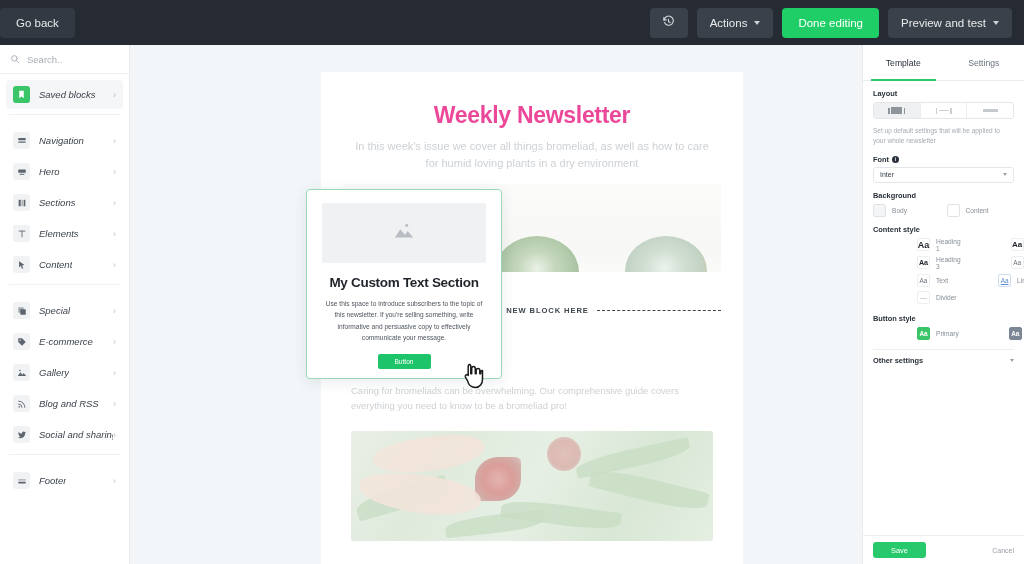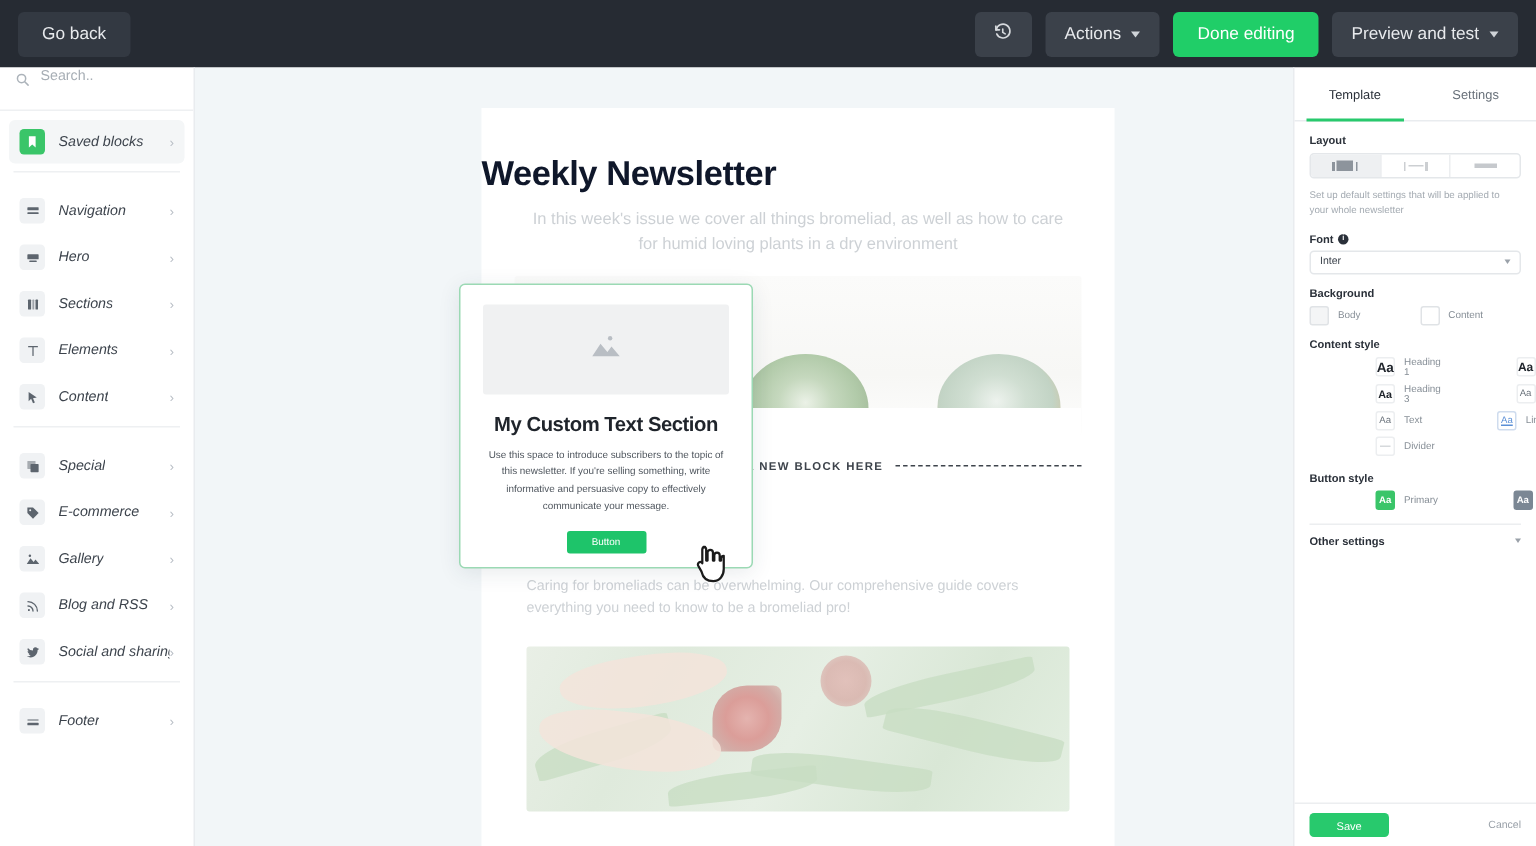--- a/index.html
+++ b/index.html
@@ -11,21 +11,21 @@
   }
   .app { position: relative; width: 1024px; height: 564px; }
 
   
   .topbar {
     position: absolute; left: 0; top: 0; width: 1024px; height: 45px;
     background: #262b33;
     display: flex; align-items: center;
   }
   .goback {
-    margin-left: 12px; height: 30px; padding: 0 16px;
+    height: 30px; padding: 0 16px;
     background: #333942; color: #e8eaed; border: none; border-radius: 4px;
     font-size: 11.5px; font-family: "Liberation Sans", sans-serif;
     display: flex; align-items: center; cursor: pointer;
   }
   .topbar-right {
     margin-left: auto; margin-right: 12px;
     display: flex; align-items: center; gap: 9px;
   }
   .tb-btn {
     height: 30px; padding: 0 13px; border-radius: 4px; border: none;
@@ -40,21 +40,21 @@
     border-right: 3.5px solid transparent; border-top: 4px solid #cfd3d8;
   }
 
   
   .sidebar {
     position: absolute; left: 0; top: 45px; width: 130px; height: 519px;
     background: #ffffff; border-right: 1px solid #e9ecef;
     overflow: hidden;
   }
   .search-row {
-    height: 29px; display: flex; align-items: flex-start; gap: 7px;
+    height: 29px; display: flex; align-items: center; gap: 7px;
     padding: 0 10px; border-bottom: 1px solid #eef0f2;
   }
   .search-input {
     border: none; outline: none; font-size: 9.5px; color: #9aa1a9;
     font-family: "Liberation Sans", sans-serif; width: 92px; background: transparent;
   }
   .search-input::placeholder { color: #a7aeb5; }
   .nav-group { padding: 6px 6px 0 6px; }
   .nav-item {
     display: flex; align-items: center; height: 29px; padding: 0 7px;
@@ -77,21 +77,21 @@
   
   .canvas {
     position: absolute; left: 130px; top: 45px; width: 732px; height: 519px;
     background: #f2f6f8; overflow: hidden;
   }
   .sheet {
     position: absolute; left: 191px; top: 27px; width: 422px; height: 500px;
     background: #ffffff;
   }
   .nl-title {
-    text-align: left; font-size: 23px; font-weight: bold; color: #0f172a;
+    text-align: center; font-size: 23px; font-weight: bold; color: #ec4899;
     letter-spacing: -0.3px; margin-top: 30px;
   }
   .nl-sub {
     text-align: center; font-size: 11px; color: #cdd1d5; line-height: 1.55;
     margin-top: 9px; padding: 0 28px;
   }
   .plant-photo {
     margin: 12px 22px 0 22px; height: 106px; border-radius: 2px;
     position: relative; overflow: hidden;
     background: linear-gradient(180deg,#fbfbfa 0%,#f7f7f5 62%,#fdfdfc 100%);

